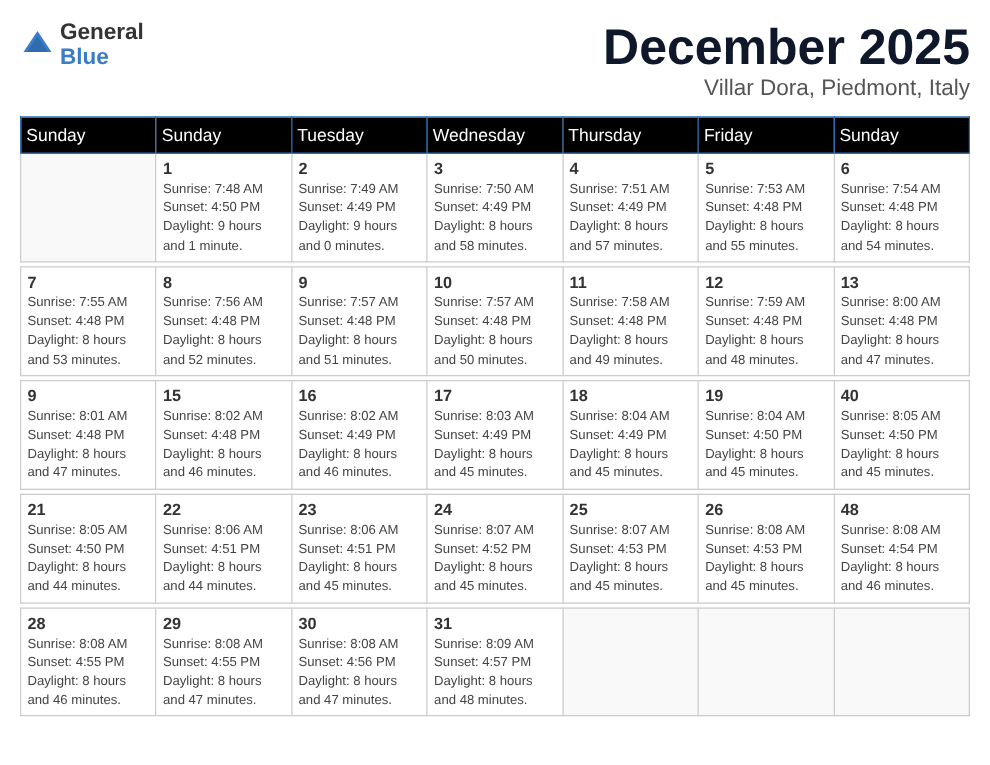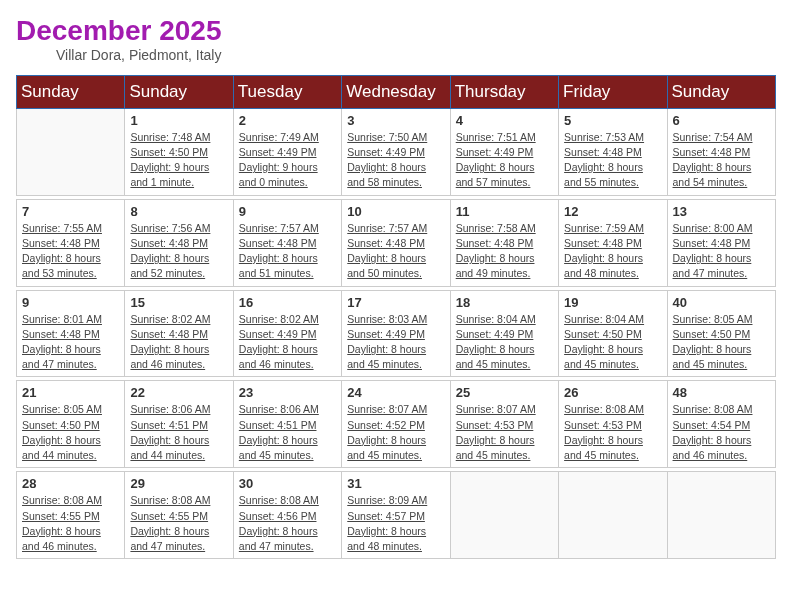--- a/index.html
+++ b/index.html
@@ -34,40 +34,40 @@
       line-height: 1.1;
     }
     .logo-icon {
       width: 28px;
       height: 28px;
     }
     .title-block {
       text-align: right;
     }
     .month-title {
-      font-size: 28px;
-      font-weight: bold;
-      color: #a21caf;
+      font-size: 40px;
+      font-weight: bold;
+      color: #0f172a;
       line-height: 1.1;
     }
     .location {
-      font-size: 14px;
+      font-size: 18px;
       color: #555;
     }
     .calendar {
       width: 100%;
       border-collapse: collapse;
       font-size: 11px;
     }
     .calendar th {
-      background: #7f1d1d;
+      background: #000000;
       color: #fff;
       padding: 6px 4px;
       text-align: left;
-      font-size: 17px;
+      font-size: 14px;
       font-weight: normal;
       border: 1px solid #2d6ab0;
     }
     .calendar td {
       vertical-align: top;
       border: 1px solid #ccc;
       padding: 4px 5px;
       width: 107px;
       min-height: 80px;
       background: #fff;
@@ -79,36 +79,49 @@
       font-size: 13px;
       font-weight: bold;
       color: #333;
       display: block;
       margin-bottom: 2px;
     }
     .day-info {
       color: #444;
       font-size: 10.5px;
       line-height: 1.45;
-      text-decoration: underline;
     }
     .row-divider {
       background: #e8e8e8;
       height: 4px;
     }
     .row-divider td {
       padding: 0;
       height: 4px;
       border: none;
     }
   </style>
 </head>
 <body>
 
 <div class="header">
+  <div class="logo">
+    <svg class="logo-icon" viewBox="0 0 40 40">
+      <polygon points="20,4 36,28 4,28" fill="#3a7cc7"></polygon>
+      <polygon points="20,10 32,28 8,28" fill="#2a5c9a" opacity="0.5"></polygon>
+    </svg>
+    <div>
+      <div>
+        <span class="logo-text-general">General</span>
+      </div>
+      <div>
+        <span class="logo-text-blue">Blue</span>
+      </div>
+    </div>
+  </div>
   <div class="title-block">
     <div class="month-title">December 2025</div>
     <div class="location">Villar Dora, Piedmont, Italy</div>
   </div>
 </div>
 
 <table class="calendar">
   <thead>
     <tr>
       <th>Sunday</th>

